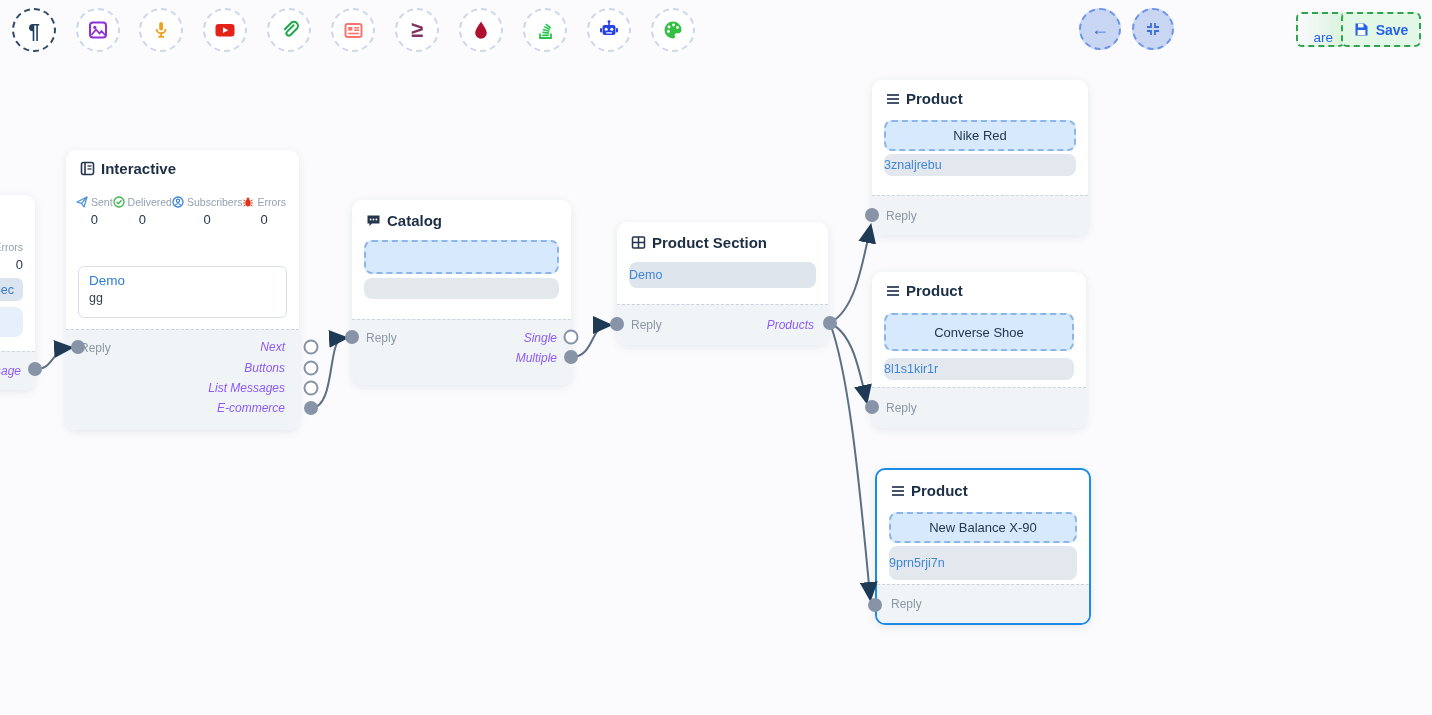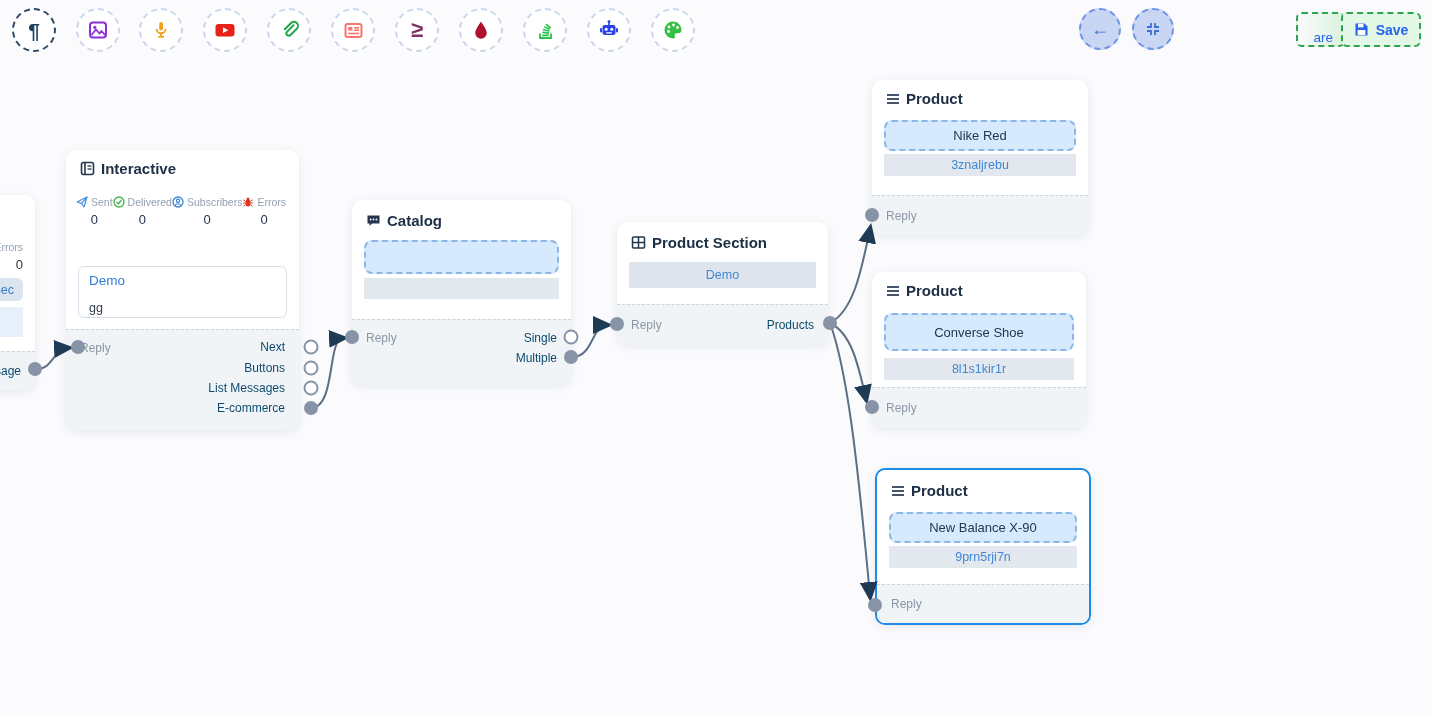--- a/index.html
+++ b/index.html
@@ -24,39 +24,39 @@
         display:flex;align-items:flex-end;justify-content:flex-end;padding-right:10px;color:#2563eb;font-size:13.5px;cursor:pointer;}
 
   
   .card{position:absolute;background:#fff;border-radius:10px;box-shadow:0 2px 8px rgba(30,60,90,.10);box-sizing:border-box;}
   .card.selected{border:2px solid #1d8ae5;}
   .node-header{position:absolute;left:14px;top:10px;display:flex;align-items:center;gap:6px;
         font-size:15px;font-weight:bold;color:#1c2f45;}
   .node-footer{position:absolute;left:0;right:0;bottom:0;background:#f1f4f7;border-top:1px dashed #ccd5de;
         border-radius:0 0 10px 10px;}
   .in-label{position:absolute;left:14px;font-size:12px;color:#8b97a6;}
-  .out-label{position:absolute;right:14px;font-size:12px;color:#0c4a6e;text-align:center;}
+  .out-label{position:absolute;right:14px;font-size:12px;color:#8b5cf6;text-align:center;font-style:italic;}
 
   .stats{position:absolute;left:10px;right:10px;display:flex;justify-content:flex-start;}
   .stat{text-align:center;}
   .stat-top{display:flex;align-items:center;gap:3px;font-size:10.5px;color:#93a1b1;}
   .stat-val{font-size:13px;color:#253649;margin-top:4px;}
 
   .delay-row{position:absolute;left:12px;right:12px;height:23px;background:#dbe5ef;border-radius:6px;
         display:flex;justify-content:space-between;align-items:center;padding:0 9px;box-sizing:border-box;
         font-size:12.5px;color:#3a79c4;cursor:pointer;}
   .msg-box{position:absolute;left:12px;right:12px;border:1px solid #d9dfe8;border-radius:6px;
         padding:6px 10px;box-sizing:border-box;cursor:pointer;}
   .msg-title{color:#2e7cd6;font-size:13.5px;}
-  .msg-body{color:#32404f;font-size:12.5px;margin-top:13px;}
+  .msg-body{color:#32404f;font-size:12.5px;margin-top:3px;}
 
   .dashed-box{position:absolute;left:12px;right:12px;background:#d7e9fc;border:2px dashed #8cb6e8;border-radius:8px;
         box-sizing:border-box;display:flex;align-items:center;justify-content:center;font-size:13px;color:#22384e;cursor:pointer;}
-  .chip{position:absolute;left:12px;right:12px;background:#e2e8ee;border-radius:0;display:flex;align-items:center;
-        justify-content:center;font-size:12.5px;color:#4186d6;cursor:pointer;}
+  .chip{position:absolute;left:12px;right:12px;background:#e2e8ee;border-radius:8px;display:flex;align-items:center;
+        justify-content:flex-start;font-size:12.5px;color:#4186d6;cursor:pointer;}
   .chip.blue{background:#dee5ed;}
   .chip.pale{background:#e7f0fa;}
 
   .right-col{position:absolute;right:12px;text-align:right;}
 
   #wires{position:absolute;left:0;top:0;pointer-events:none;}
 </style>
 </head>
 <body>
 
@@ -331,21 +331,21 @@
       <svg width="14" height="12" viewBox="0 0 14 12">
         <line x1="1" y1="2" x2="13" y2="2" stroke="#24364d" stroke-width="1.7"></line>
         <line x1="1" y1="6" x2="13" y2="6" stroke="#24364d" stroke-width="1.7"></line>
         <line x1="1" y1="10" x2="13" y2="10" stroke="#24364d" stroke-width="1.7"></line>
       </svg>
       <span>Product</span>
     </div>
     <div class="dashed-box" style="top:42px;height:31px">
       <span>New Balance X-90</span>
     </div>
-    <div class="chip" style="top:76px;height:22px">
+    <div class="chip" style="top:76px;height:34px">
       <span>9prn5rji7n</span>
     </div>
     <div class="node-footer" style="height:38px;border-radius:0 0 8px 8px">
       <div class="in-label" style="top:12px">Reply</div>
     </div>
   </div>
 
   <svg id="wires" width="1432" height="715" viewBox="0 0 1432 715">
     <defs>
       <marker id="arrow" markerWidth="10" markerHeight="9" refX="7" refY="4.5" orient="auto">

